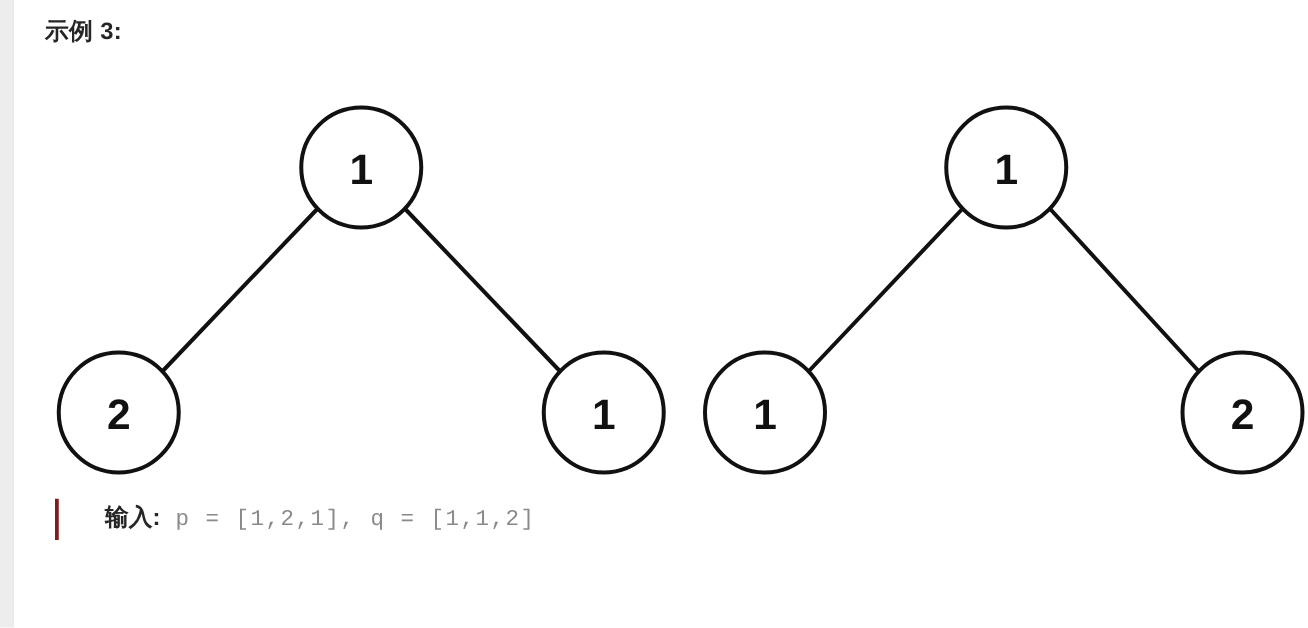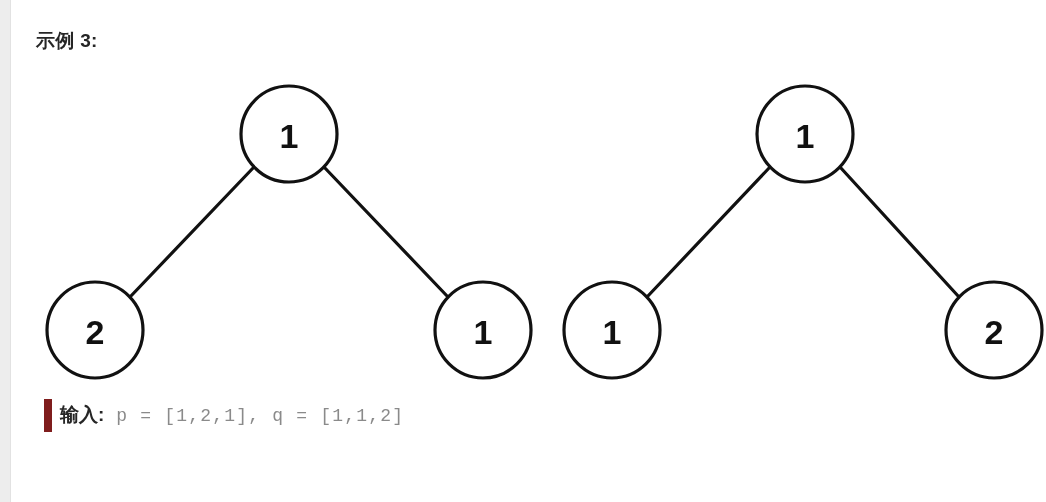--- a/index.html
+++ b/index.html
@@ -30,21 +30,21 @@
     position: absolute;
     left: 10px; top: 0;
     width: 1px; height: 502px;
     background: #e2e2e2;
   }
 
   
   .example-heading {
     position: absolute;
     left: 36px;
-    top: 28px;
+    top: 12px;
     font-size: 19px;
     font-weight: bold;
     color: #262626;
     letter-spacing: 0.3px;
     white-space: pre;
     text-align: center;
   }
 
   
   .trees {
@@ -73,22 +73,22 @@
     stroke-width: 3.2;
     stroke-linecap: round;
   }
 
   
   .io-block {
     position: absolute;
     left: 44px;
     top: 399px;
     width: 960px;
-    border-left: 8px solid #7f1d1d;
-    padding-left: 8px;
+    border-left: 3px solid #7f1d1d;
+    padding-left: 37px;
     box-sizing: border-box;
   }
   .io-line {
     font-size: 19px;
     line-height: 31px;
     color: #8a8a8a;
     white-space: pre;
   }
   .io-label {
     font-family: "Liberation Sans", sans-serif;

